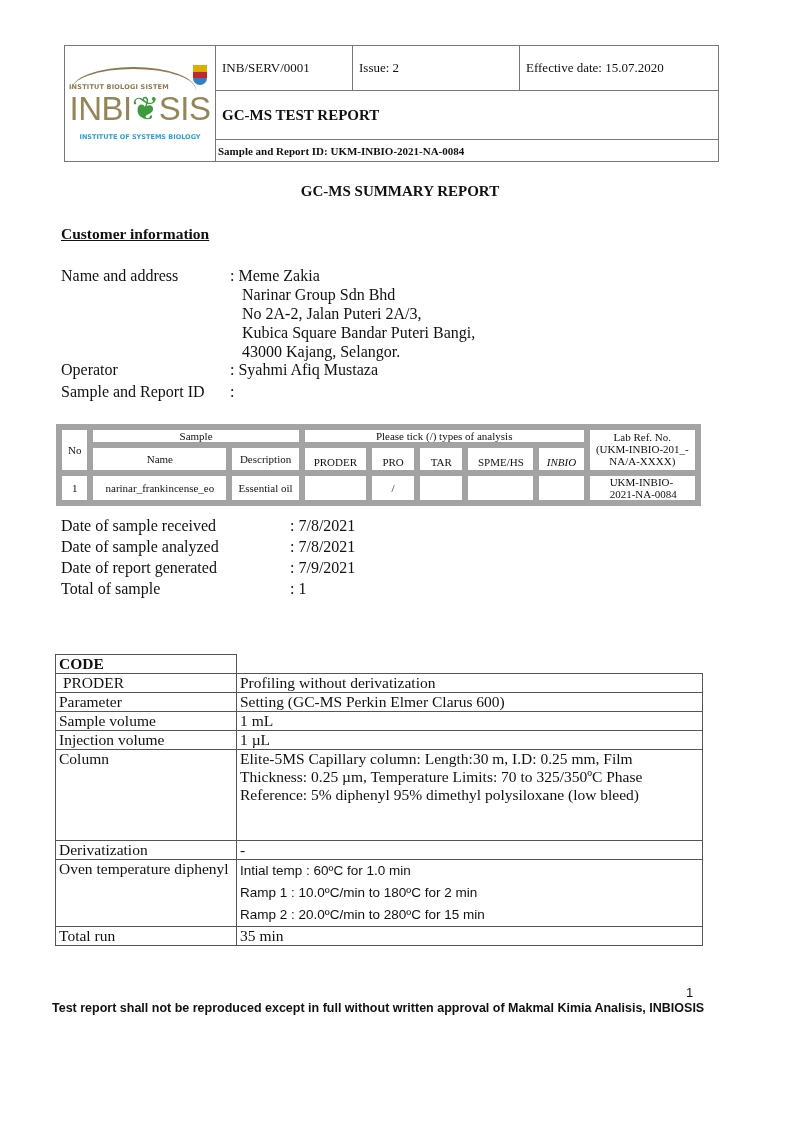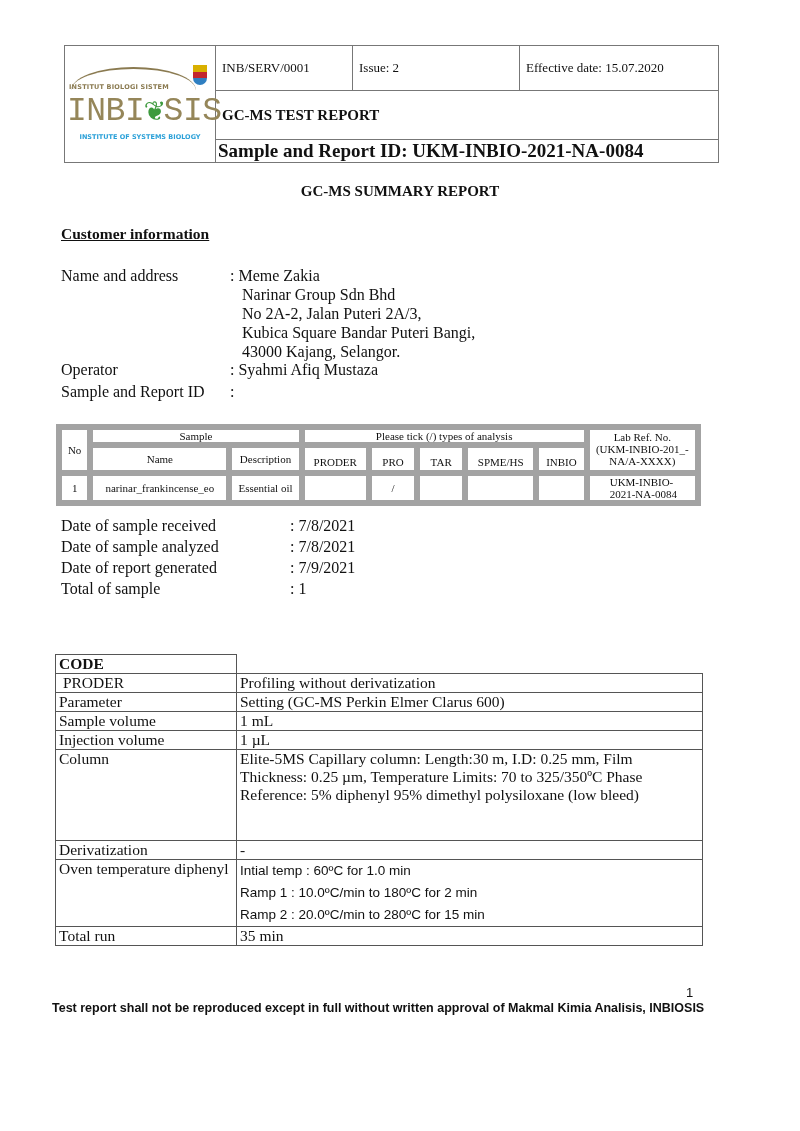--- a/index.html
+++ b/index.html
@@ -8,31 +8,31 @@
 
   
   table { border-collapse: collapse; }
   .hdr { position: absolute; left: 64px; top: 45px; width: 655px; }
   .hdr td { border: 1.5px solid #777; padding: 0 0 0 6px; font-size: 13px; vertical-align: middle; }
   .hdr .logo-cell { width: 150px; padding: 0; text-align: center; }
   .hdr .r1 td { height: 44px; }
   .hdr .r2 td { height: 48px; }
   .hdr .r3 td { height: 21px; }
   .hdr .title { font-weight: bold; font-size: 15px; }
-  .hdr .sid { font-weight: bold; font-size: 19px; padding-left: 2px; }
+  .hdr .sid { font-weight: bold; font-size: 11px; padding-left: 2px; }
 
   .logo { position: relative; width: 150px; height: 90px; margin: 0 auto; }
   .logo .arc { position: absolute; left: 6px; top: 8px; width: 125px; height: 26px;
                border-top: 2px solid #8a7a50; border-radius: 60% 60% 0 0 / 100% 100% 0 0; }
   .logo .crest { position: absolute; right: 8px; top: 6px; width: 14px; height: 20px;
                  background: linear-gradient(#d9b000 0 35%, #c2262e 35% 65%, #2f7fc1 65%); border-radius: 0 0 7px 7px; }
   .logo .top-text { position: absolute; left: 4px; top: 24px; font-family: "DejaVu Sans", sans-serif;
                     font-size: 6.5px; font-weight: bold; color: #8a7a50; letter-spacing: 0.2px; }
   .logo .big { position: absolute; left: 2px; top: 30px; width: 146px; text-align: center;
-               font-family: Liberation Mono, monospace; font-size: 33px; color: #958659; letter-spacing: -0.5px; }
+               font-family: Liberation Sans, sans-serif; font-size: 33px; color: #958659; letter-spacing: -0.5px; }
   .logo .leaf { color: #3d9a3d; }
   .logo .bottom-text { position: absolute; left: 2px; top: 74px; width: 146px; text-align: center;
                        font-family: "DejaVu Sans", sans-serif; font-size: 6.5px; font-weight: bold; color: #2aa0d8; }
 
   .center-title { position: absolute; left: 0; width: 800px; top: 183px; text-align: center;
                   font-weight: bold; font-size: 15px; }
   .section-title { position: absolute; left: 61px; top: 225px; font-weight: bold; font-size: 15.5px; text-decoration: underline; }
 
   .info { position: absolute; left: 61px; font-size: 16px; line-height: 19px; }
   .info .label { position: absolute; left: 0; white-space: nowrap; }
@@ -107,21 +107,21 @@
       <div>(UKM-INBIO-201_-NA/A-XXXX)</div>
     </td>
   </tr>
   <tr style="height:28px">
     <td style="width:136px">Name</td>
     <td style="width:66px">Description</td>
     <td style="width:62px; vertical-align:bottom; padding-bottom:2px;">PRODER</td>
     <td style="width:44px; vertical-align:bottom; padding-bottom:2px;">PRO</td>
     <td style="width:44px; vertical-align:bottom; padding-bottom:2px;">TAR</td>
     <td style="width:66px; vertical-align:bottom; padding-bottom:2px;">SPME/HS</td>
-    <td style="width:44px; vertical-align:bottom; padding-bottom:2px;">INBIO</td>
+    <td style="width:44px; vertical-align:bottom; padding-bottom:2px;font-style:italic;">INBIO</td>
   </tr>
   <tr style="height:28px">
     <td>1</td>
     <td>narinar_frankincense_eo</td>
     <td>Essential oil</td>
     <td></td>
     <td>/</td>
     <td></td>
     <td></td>
     <td></td>

